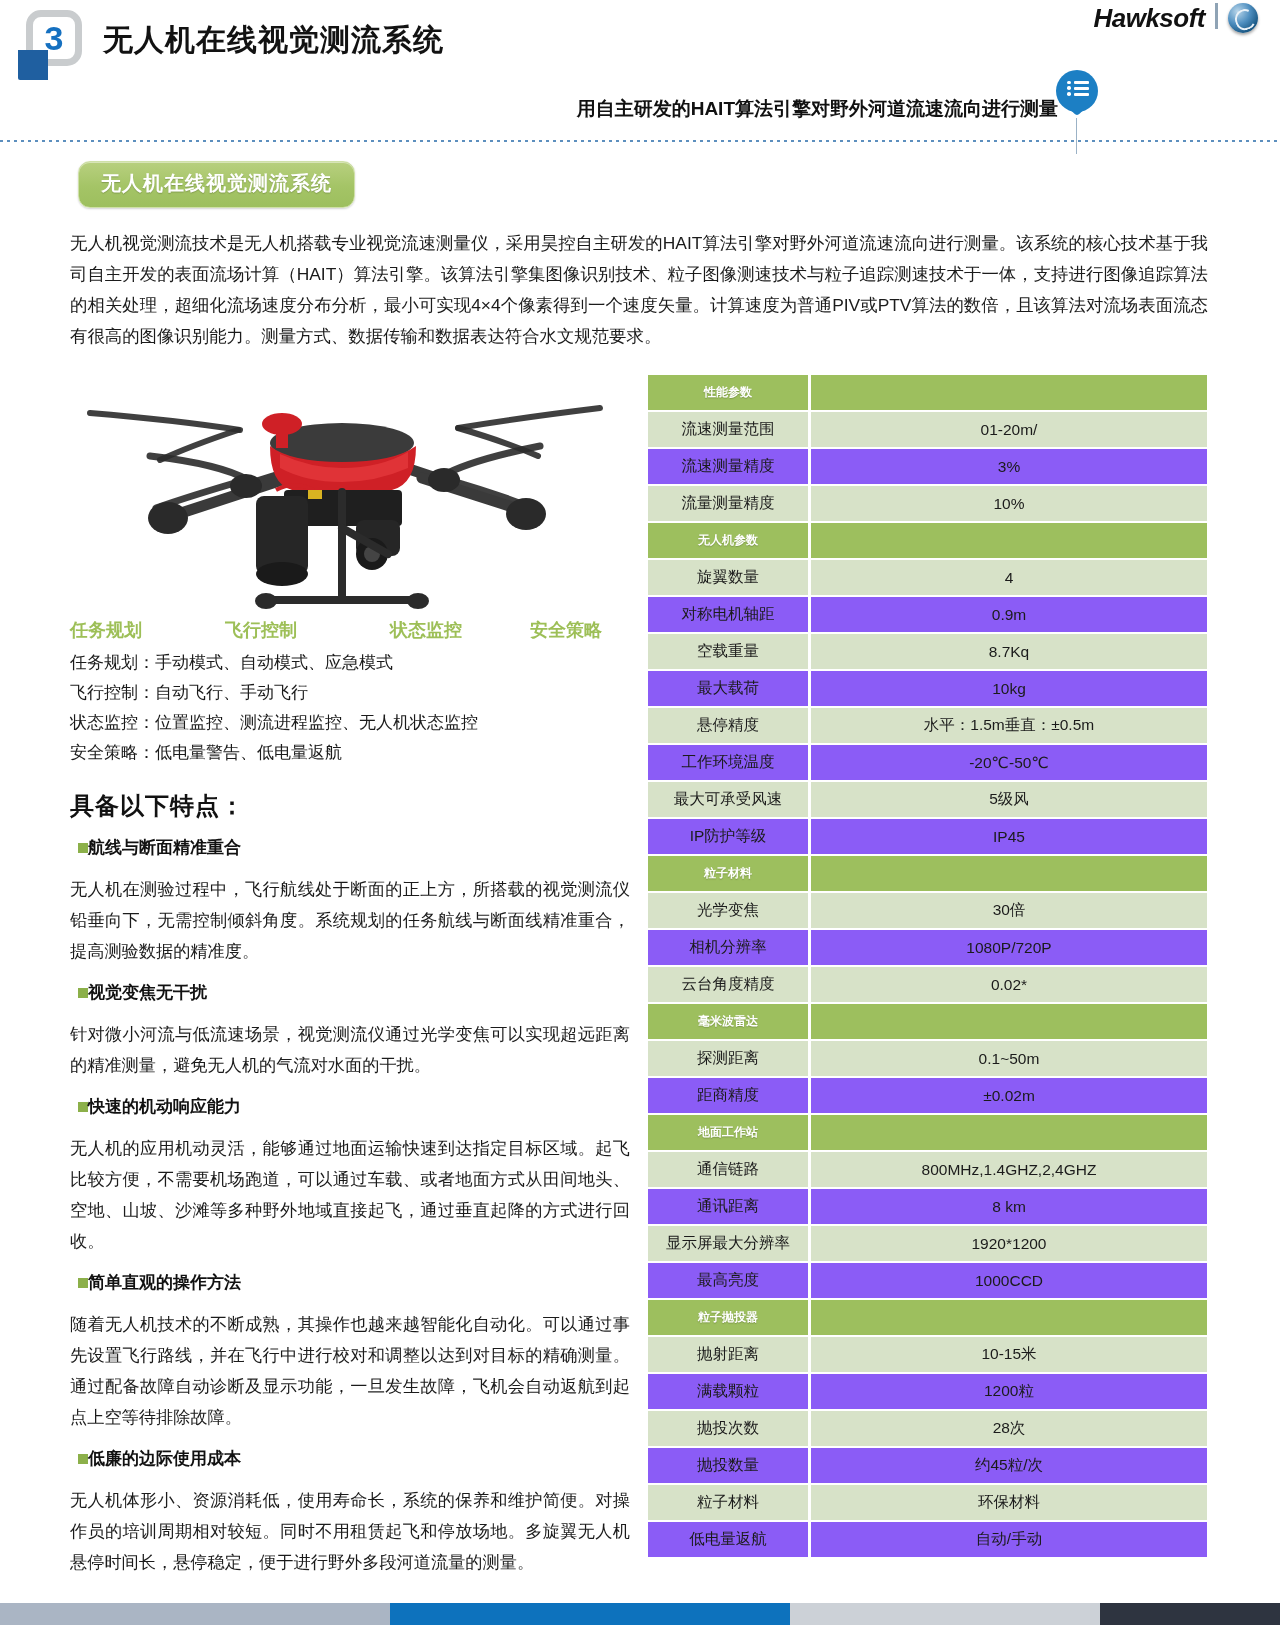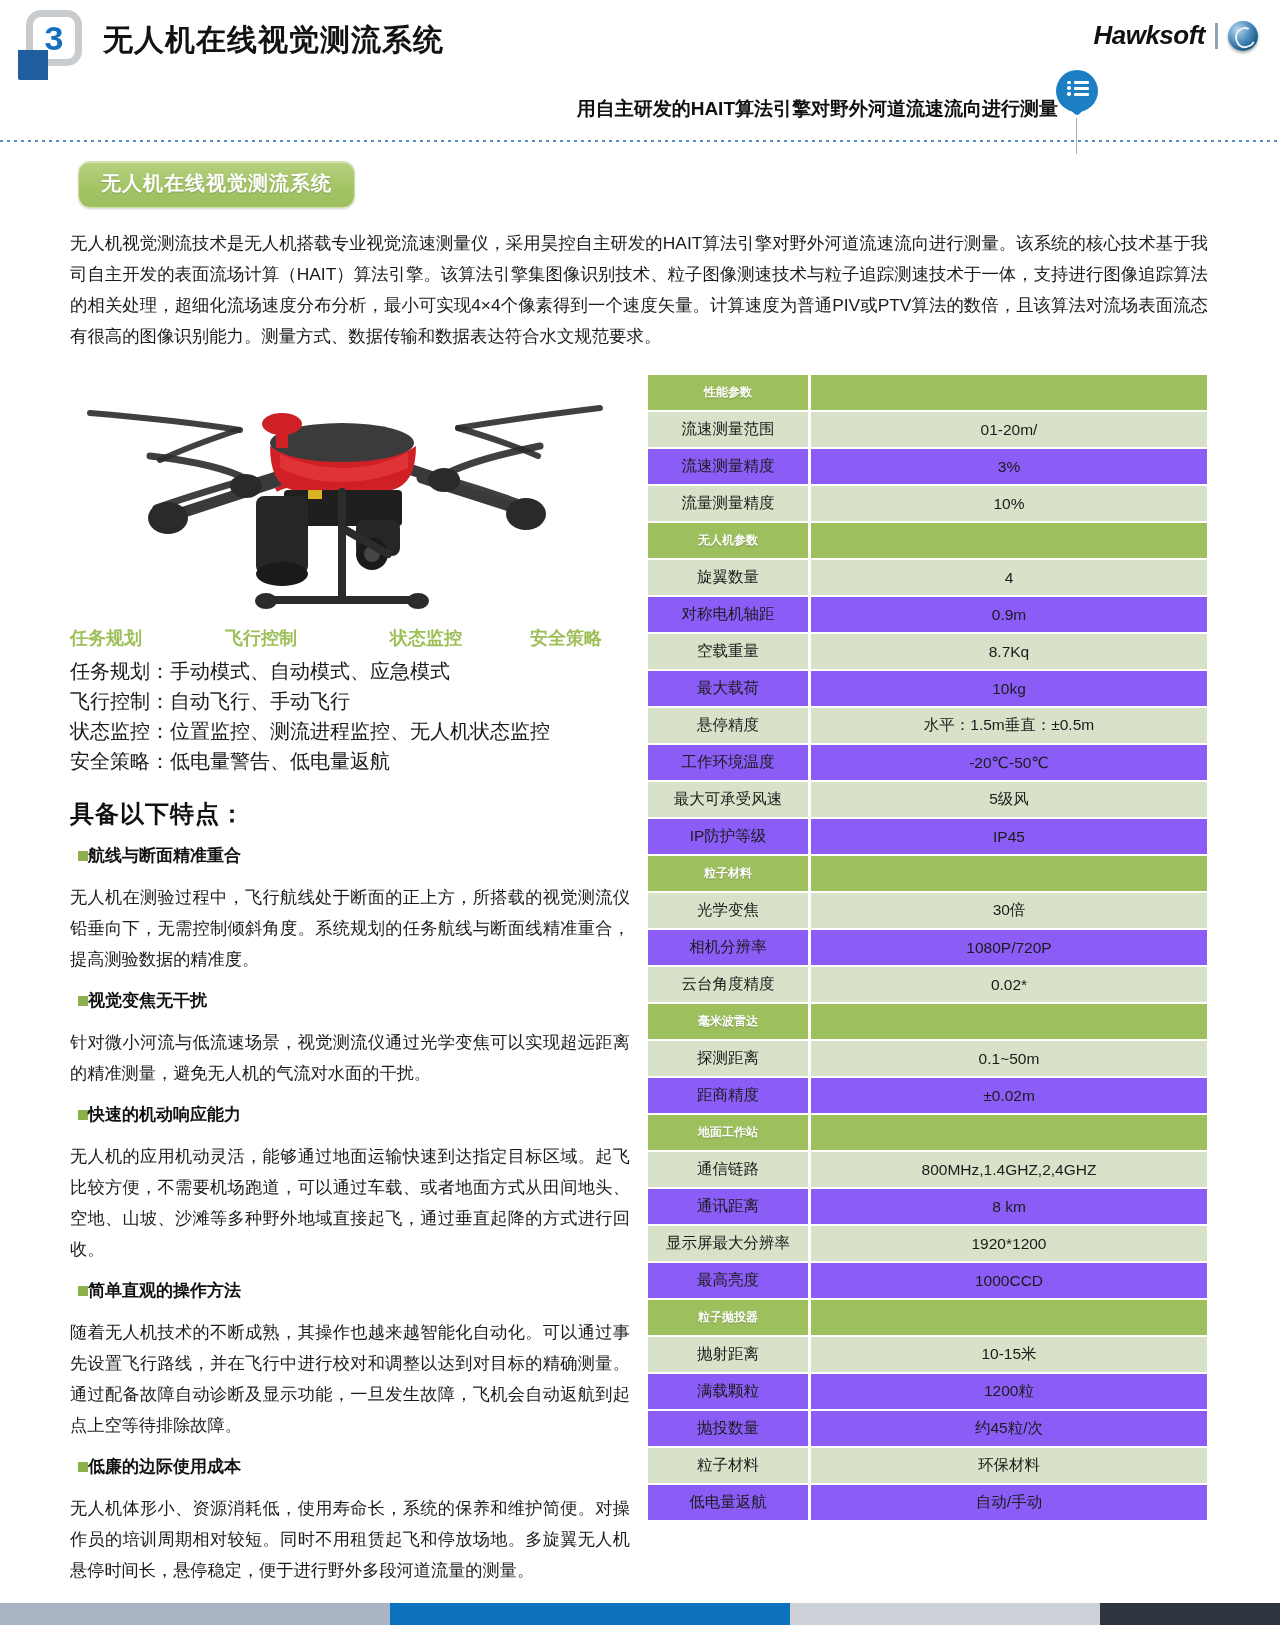--- a/index.html
+++ b/index.html
@@ -26,21 +26,21 @@
     position:absolute;left:8px;top:4px;width:56px;height:56px;
     display:flex;align-items:center;justify-content:center;
     font-size:34px;font-weight:bold;color:#1570c0;font-family:"Liberation Sans",sans-serif;
   }
   .main-title{
     position:absolute;left:103px;top:20px;
     font-size:30px;font-weight:bold;letter-spacing:1px;color:#121212;
     white-space:nowrap;
   }
   .brand{
-    position:absolute;right:22px;top:20px;display:flex;align-items:center;gap:10px;
+    position:absolute;right:22px;top:3px;display:flex;align-items:flex-start;gap:10px;
   }
   .brand-name{
     font-size:26px;font-weight:bold;font-style:italic;color:#111;letter-spacing:-0.5px;
   }
   .brand-sep{width:3px;height:26px;background:#8fa3b5;}
   .brand-mark{
     width:30px;height:30px;border-radius:50%;
     background:radial-gradient(circle at 32% 28%,#b9d6ea 0%,#4f8fc0 42%,#15537f 78%,#0d3557 100%);
     position:relative;box-shadow:0 2px 3px rgba(0,0,0,.35);
   }
@@ -96,28 +96,28 @@
     font-size:17.4px;line-height:31px;color:#1b1b1b;text-align:justify;
   }
 
   
   .leftcol{position:absolute;left:70px;top:368px;width:560px;}
 
   .drone-wrap{width:560px;height:250px;position:relative;}
   .drone-wrap svg{display:block;}
 
   .fn-row{
-    margin-top:8px;display:flex;color:#9dbf57;font-size:18px;font-weight:bold;
+    display:flex;color:#9dbf57;font-size:18px;font-weight:bold;
   }
   .fn-row span{display:inline-block;}
   .fn-row span:nth-child(1){width:155px;}
   .fn-row span:nth-child(2){width:165px;}
   .fn-row span:nth-child(3){width:140px;}
 
-  .fn-lines{margin-top:6px;font-size:20px;line-height:30px;color:#1b1b1b;}
+  .fn-lines{margin-top:6px;font-size:17px;line-height:30px;color:#1b1b1b;}
 
   .feat-head{
     margin-top:22px;font-size:24px;font-weight:bold;color:#111;letter-spacing:1px;
   }
 
   .bullet{
     margin-top:14px;display:flex;align-items:center;
     font-size:17px;font-weight:bold;color:#111;
   }
   .bullet .sq{width:10px;height:10px;background:#8cb04a;flex:none;margin-left:8px;}
@@ -410,20 +410,24 @@
         <td class="v"></td>
       </tr>
       <tr class="a">
         <td class="k">抛射距离</td>
         <td class="v">10-15米</td>
       </tr>
       <tr class="b">
         <td class="k">满载颗粒</td>
         <td class="v">1200粒</td>
       </tr>
+      <tr class="a">
+        <td class="k">抛投次数</td>
+        <td class="v">28次</td>
+      </tr>
       <tr class="b">
         <td class="k">抛投数量</td>
         <td class="v">约45粒/次</td>
       </tr>
       <tr class="a">
         <td class="k">粒子材料</td>
         <td class="v">环保材料</td>
       </tr>
       <tr class="b">
         <td class="k">低电量返航</td>

